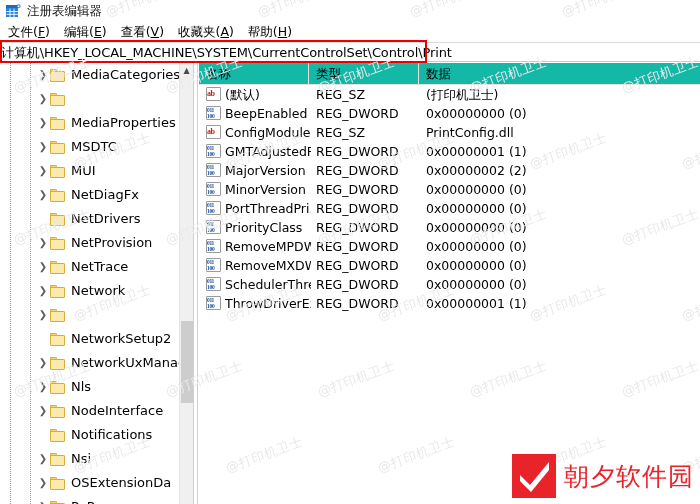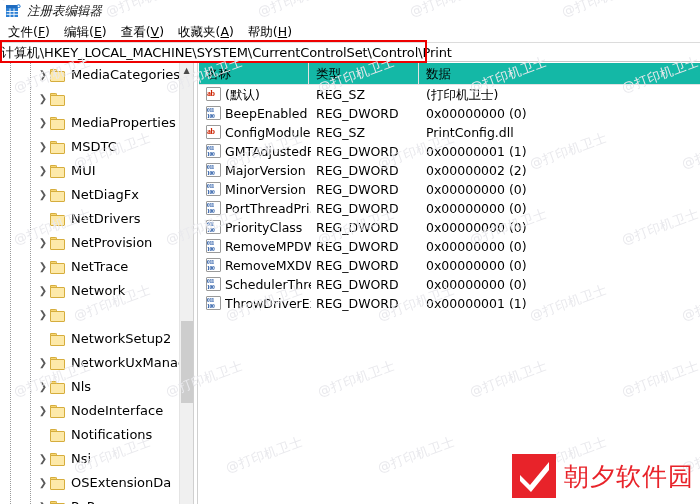--- a/index.html
+++ b/index.html
@@ -39,21 +39,20 @@
 
   
   #titlebar {
     position: absolute;
     left: 0; top: 0;
     width: 700px; height: 22px;
     background: #ffffff;
     display: flex;
     align-items: center;
     z-index: 10;
-    font-style: italic;
   }
   #app-icon {
     width: 16px; height: 16px;
     margin-left: 5px;
     margin-right: 6px;
     position: relative;
     flex: none;
   }
   .title-text {
     font-size: 12.5px;

